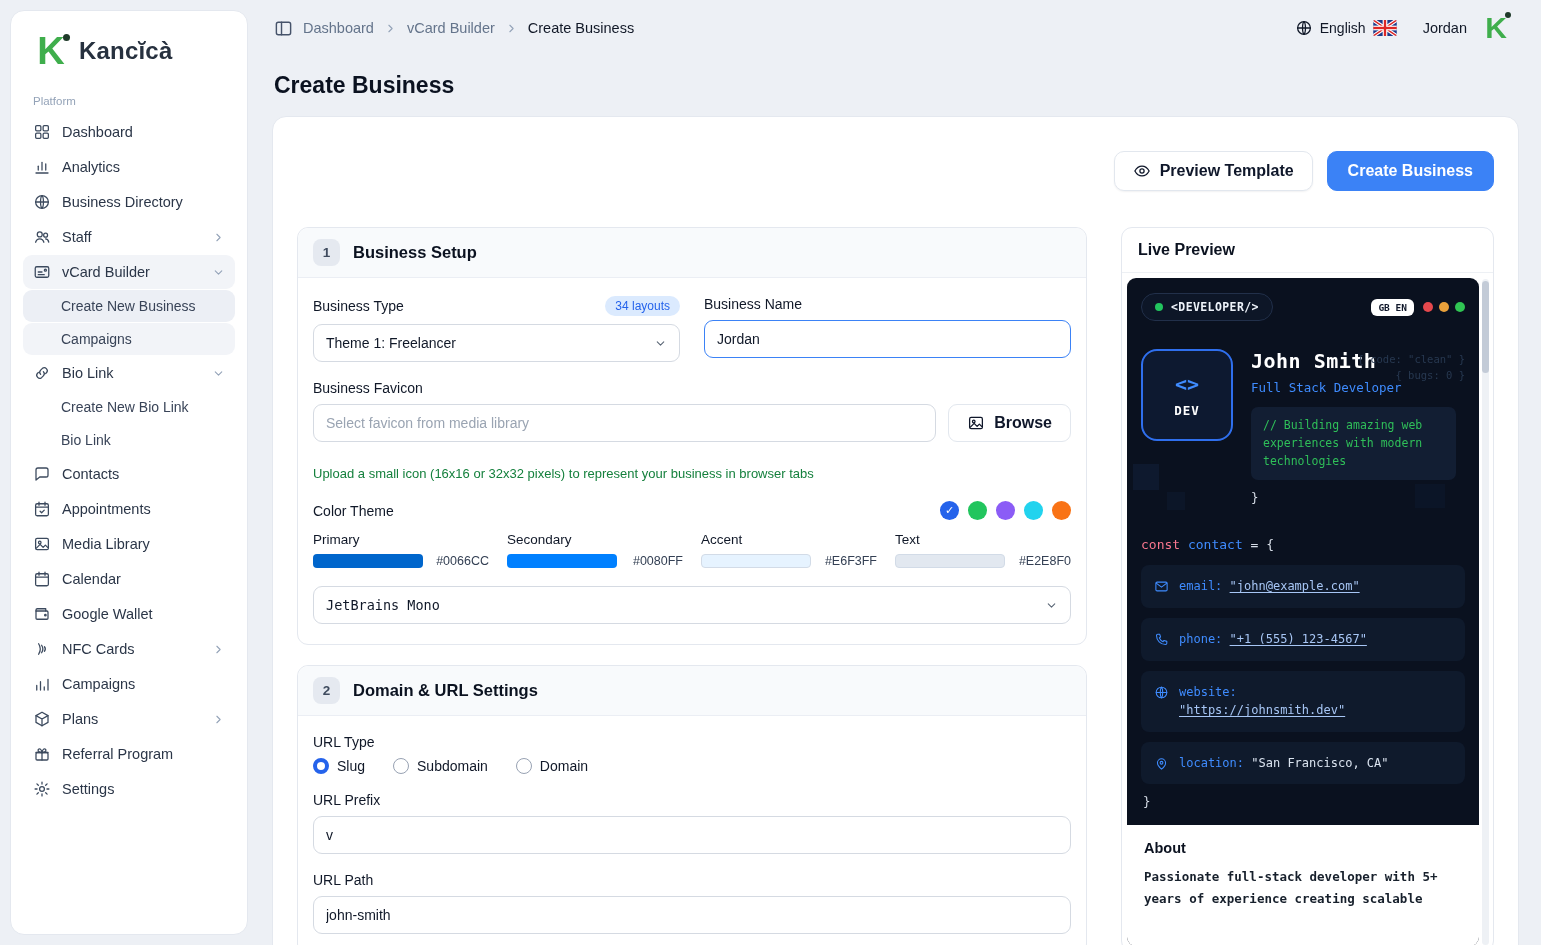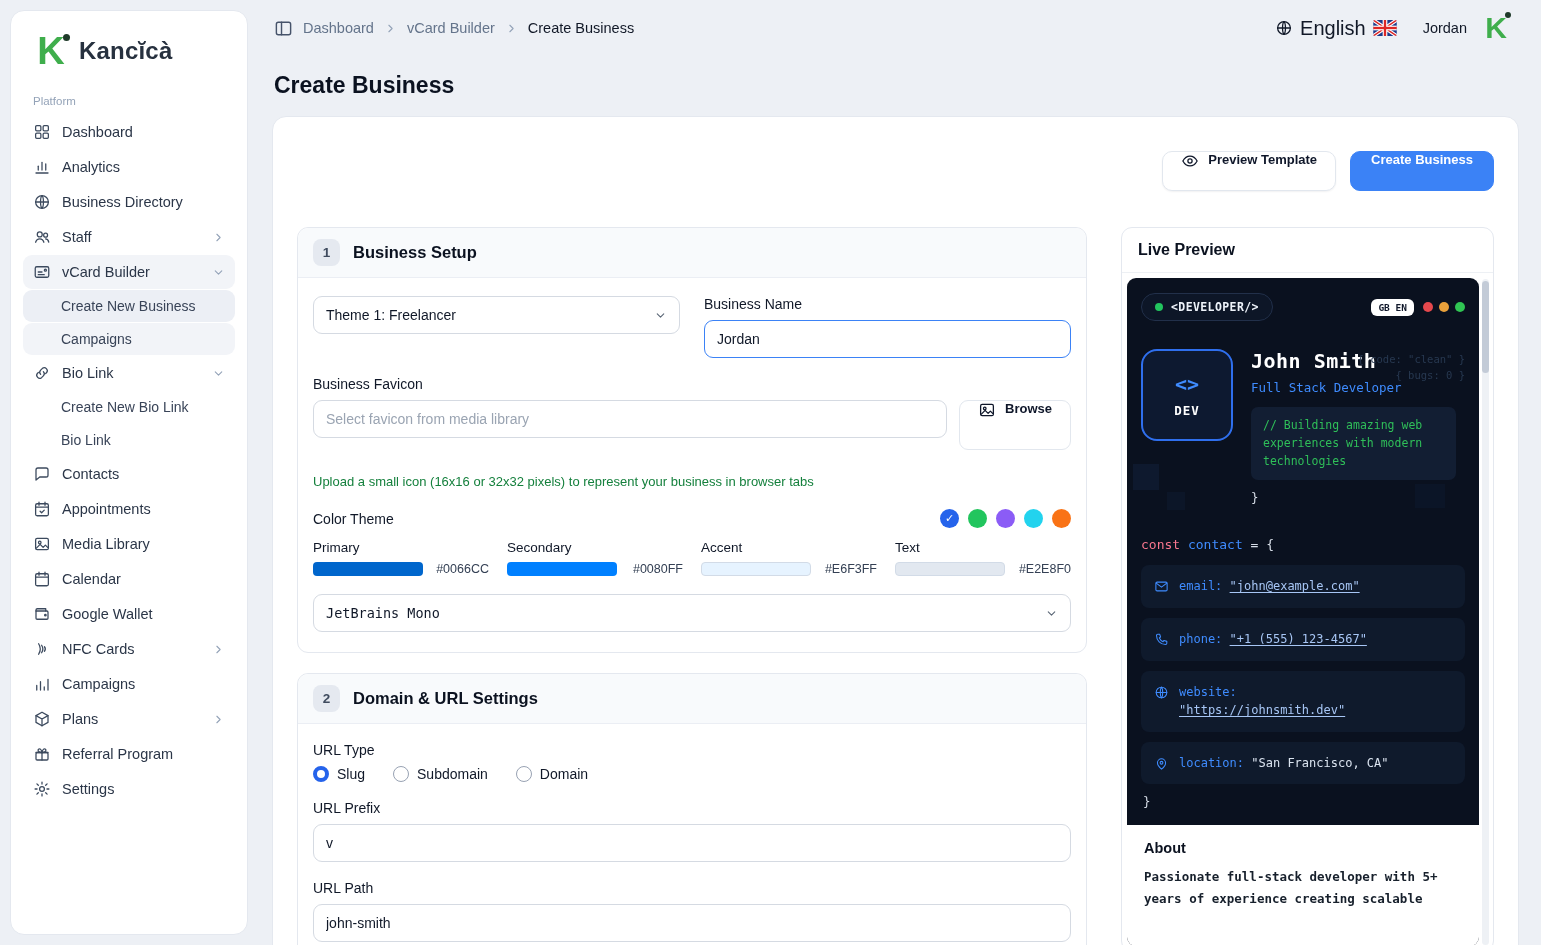--- a/index.html
+++ b/index.html
@@ -32,33 +32,33 @@
 
   
   .main{position:absolute;left:272px;top:0;right:0;bottom:0}
   .topbar{height:56px;display:flex;align-items:center;justify-content:space-between;padding:0 26px 0 2px}
   .crumbs{display:flex;align-items:center;gap:10px}
   .tgl{color:#46536a;cursor:pointer}
   .crumb{font-size:14.5px;color:#64748b;cursor:pointer}
   .crumb.current{color:#111827;font-weight:500;cursor:default}
   .topbar-right{display:flex;align-items:center;gap:12px}
   .lang{display:flex;align-items:center;gap:7px;cursor:pointer}
-  .lang-label{font-size:20px;color:#111827}
+  .lang-label{font-size:14px;color:#111827}
   .flag{width:24px;height:16px;border-radius:2px;overflow:hidden}
   .user{display:flex;align-items:center;gap:10px;margin-left:14px;cursor:pointer}
   .user-name{font-size:14.5px;color:#111827}
   .mini-logo{position:relative;width:38px;height:38px;display:flex;align-items:center;justify-content:center}
   .mini-logo .logo-k{font-size:30px}
   .mini-logo .logo-dot{top:3px;right:4px;width:6px;height:6px}
 
   .page-title{font-size:23px;font-weight:700;color:#0b1220;margin:16px 0 0 2px}
 
   .content-card{margin:17px 22px 0 0;background:#fff;border:1px solid #e4e8ef;border-radius:14px;height:910px;padding:24px;overflow:hidden}
   .actions-row{display:flex;justify-content:flex-end;gap:14px;margin-top:10px}
-  .btn{height:40px;border-radius:10px;display:flex;align-items:flex-start;gap:9px;font-size:13px;font-weight:600;cursor:pointer;padding:0 18px}
+  .btn{height:40px;border-radius:10px;display:flex;align-items:center;gap:9px;font-size:16px;font-weight:600;cursor:pointer;padding:0 18px}
   .btn-outline{background:#fff;border:1px solid #e2e7ee;color:#0f172a;box-shadow:0 1px 2px rgba(16,24,40,.06)}
   .btn-outline svg{width:18px;height:18px;stroke:#0f172a;fill:none;stroke-width:1.7;stroke-linecap:round;stroke-linejoin:round}
   .btn-primary{background:#3b82f6;border:1px solid #3b82f6;color:#fff;padding:0 20px}
 
   .cols{display:flex;gap:34px;margin-top:36px;align-items:flex-start}
   .form-col{width:790px;flex:none}
   .prev-col{flex:1}
 
   .panel{border:1px solid #e4e8ef;border-radius:11px;background:#fff}
   .panel + .panel{margin-top:20px}
@@ -426,20 +426,24 @@
       <div class="form-col">
 
         <section class="panel">
           <div class="p-head">
             <span class="step">1</span>
             <span class="p-title">Business Setup</span>
           </div>
           <div class="p-body">
             <div class="grid2">
               <div>
+                <div class="lbl">
+                  <span>Business Type</span>
+                  <span class="badge-blue">34 layouts</span>
+                </div>
                 <div class="select">
                   <span>Theme 1: Freelancer</span>
                   <span class="chev down">
                       <svg viewBox="0 0 24 24">
                         <path d="M9 6l6 6-6 6"></path>
                       </svg>
                     </span>
                 </div>
               </div>
               <div>
@@ -449,21 +453,21 @@
                 <input class="inp focus" type="text" value="Jordan" style="">
               </div>
             </div>
 
             <div class="mt18">
               <div class="lbl">
                   <span>Business Favicon</span>
                 </div>
               <div class="frow">
                 <input class="inp" type="text" style="flex: 1 1 0%;" placeholder="Select favicon from media library">
-                <button class="btn btn-outline" style="height:50px;border-radius:9px;box-shadow:none">
+                <button class="btn btn-outline" style="height:38px;border-radius:9px;box-shadow:none">
                   <svg viewBox="0 0 24 24">
                       <rect x="3.5" y="4.5" width="17" height="15" rx="2"></rect>
                       <circle cx="9" cy="10" r="1.7"></circle>
                       <path d="M4.5 17.5l5-5 4 4 3-3 3 3"></path>
                     </svg>
                   <span>Browse</span>
                 </button>
               </div>
               <div class="helper">Upload a small icon (16x16 or 32x32 pixels) to represent your business in browser tabs</div>
             </div>

